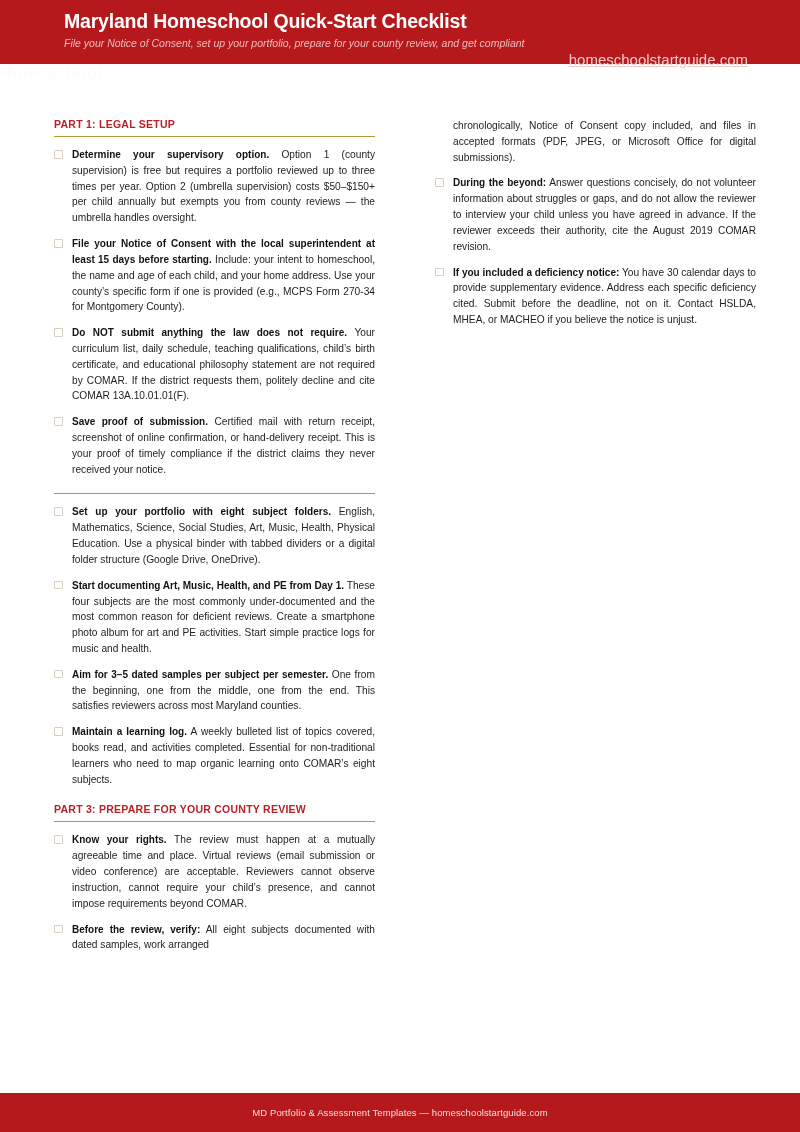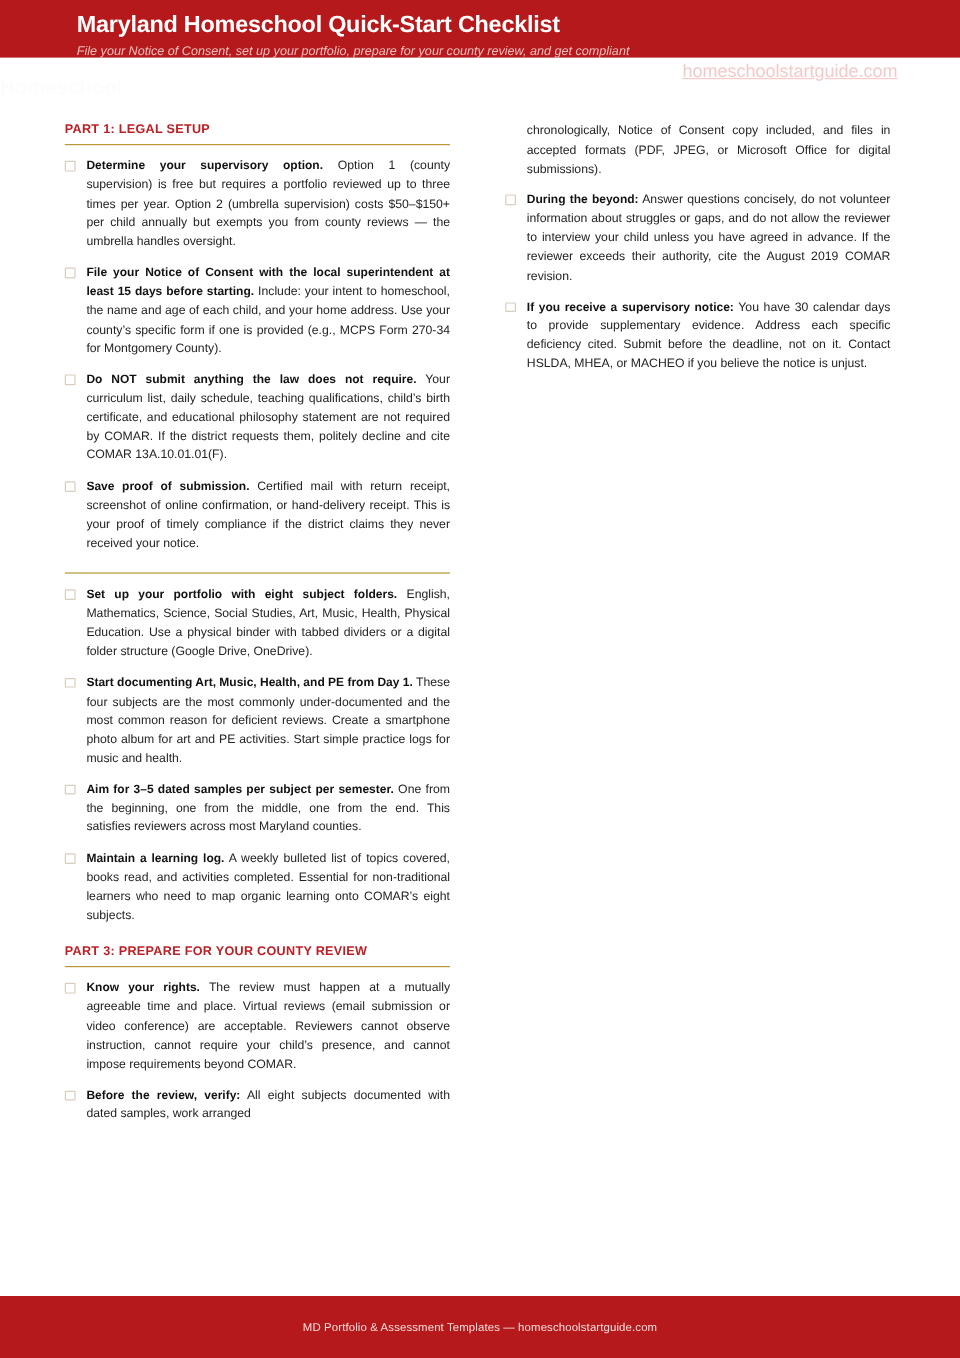--- a/index.html
+++ b/index.html
@@ -13,21 +13,21 @@
     background: #ffffff;
     font-family: "Liberation Sans", sans-serif;
     color: #1a1a1a;
     overflow: hidden;
     position: relative;
   }
 
   
   .header {
     background: #b5191b;
-    height: 48px;
+    height: 64px;
     width: 800px;
     position: relative;
     padding: 8px 0 0 0;
   }
   .header-title {
     color: #ffffff;
     font-size: 19.5px;
     font-weight: bold;
     letter-spacing: -0.2px;
     margin-left: 64px;
@@ -66,21 +66,21 @@
   }
 
   
   .page {
     position: relative;
     padding: 0 52px;
     height: 1132px;
   }
   .columns {
     display: flex;
-    column-gap: 44px;
+    column-gap: 58px;
     padding-top: 54px;
     align-items: flex-start;
   }
   .col {
     width: 323px;
     flex: 0 0 323px;
   }
 
   
   .section { margin-bottom: 2px; }
@@ -134,21 +134,21 @@
 
   
   li.cont { padding-left: 20px; }
 
   
   .footer {
     position: absolute;
     left: 0;
     bottom: 0;
     width: 800px;
-    height: 52px;
+    height: 39px;
     background: #b5191b;
     display: flex;
     align-items: center;
     justify-content: center;
   }
   .footer-text {
     color: #f6dede;
     font-size: 9.5px;
     letter-spacing: 0.1px;
   }
@@ -193,21 +193,21 @@
             <li class="check-item"><span class="checkbox"></span><span class="item-lead">Know your rights.</span> <span class="item-body">The review must happen at a mutually agreeable time and place. Virtual reviews (email submission or video conference) are acceptable.  Reviewers cannot observe instruction, cannot require your child’s presence, and cannot impose requirements beyond COMAR.</span></li>
             <li class="check-item"><span class="checkbox"></span><span class="item-lead">Before the review, verify:</span> <span class="item-body">All eight subjects documented with dated samples, work arranged</span></li>
           </ul>
         </div>
       </div>
 
     <div class="col" id="right-col">
         <ul class="checklist">
           <li class="check-item cont"><span class="item-body">chronologically, Notice of Consent copy included, and files in accepted formats (PDF, JPEG, or Microsoft Office for digital submissions).</span></li>
           <li class="check-item"><span class="checkbox"></span><span class="item-lead">During the beyond:</span> <span class="item-body">Answer questions concisely, do not volunteer information about struggles or gaps, and do not allow the reviewer to interview your child unless you have agreed in advance.  If the reviewer exceeds their authority, cite the August 2019 COMAR revision.</span></li>
-          <li class="check-item"><span class="checkbox"></span><span class="item-lead">If you receive a supervisory notice:</span> <span class="item-body">You have 30 calendar days to provide supplementary evidence.  Address each specific deficiency cited. Submit before the deadline, not on it. Contact HSLDA, MHEA, or MACHEO if you believe the notice is unjust.</span></li>
+          <li class="check-item"><span class="checkbox"></span><span class="item-lead">If you included a deficiency notice:</span> <span class="item-body">You have 30 calendar days to provide supplementary evidence.  Address each specific deficiency cited. Submit before the deadline, not on it. Contact HSLDA, MHEA, or MACHEO if you believe the notice is unjust.</span></li>
         </ul>
       </div>
 
   </div>
 </div>
 
 <div class="footer">
   <div class="footer-text">MD Portfolio &amp; Assessment Templates — homeschoolstartguide.com</div>
 </div>
 

